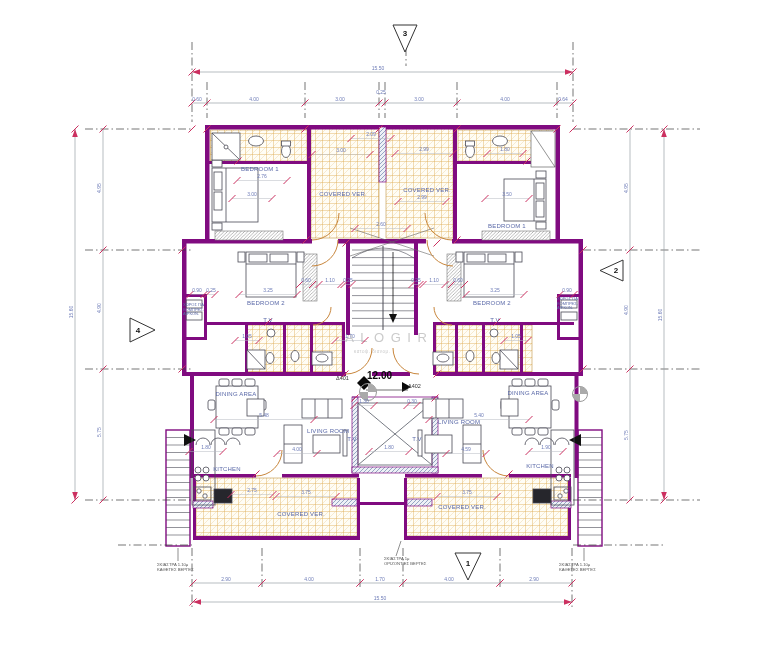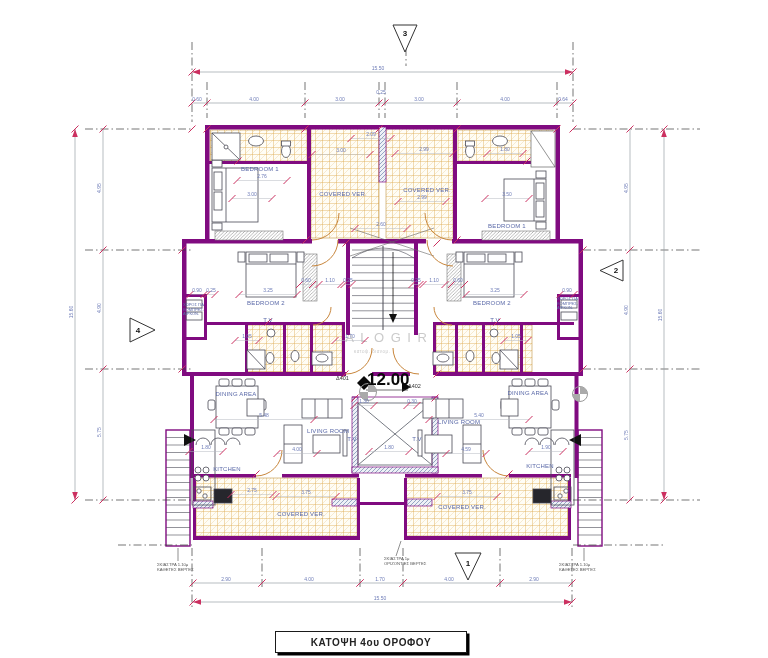--- a/index.html
+++ b/index.html
@@ -8,21 +8,21 @@
   .stage svg{position:absolute;left:0;top:0;}
   .layer{position:absolute;left:0;top:0;width:100%;height:100%;pointer-events:none;}
   .room-label{position:absolute;transform:translate(-50%,-50%);font-size:6px;color:#5a69a8;
               letter-spacing:.2px;white-space:nowrap;}
   .side-note{position:absolute;font-size:4px;color:#5a69a8;line-height:1.15;white-space:nowrap;}
   .shade-note{position:absolute;font-size:4.2px;color:#555;line-height:1.2;white-space:nowrap;}
   .watermark{position:absolute;left:330px;top:330px;font-size:13px;letter-spacing:6.5px;
              color:#c6c6c6;opacity:.92;}
   .wm-sub{position:absolute;left:354px;top:349px;font-size:4.5px;color:#c9c9c9;letter-spacing:.5px;}
   .lvl-unit{position:absolute;font-size:5.5px;color:#333;}
-  .lvl-val{position:absolute;left:367px;top:370px;font-size:17px;font-weight:bold;color:#0a0a0a;}
+  .lvl-val{position:absolute;left:367px;top:370px;font-size:10px;font-weight:bold;color:#0a0a0a;}
   .title-box{position:absolute;left:275px;top:631px;width:190px;height:20px;border:1.2px solid #1a1a1a;
              background:#fff;box-shadow:2.5px 2.5px 0 #000;display:flex;align-items:center;
              justify-content:center;font-size:10px;font-weight:bold;color:#222;letter-spacing:.6px;}
 </style>
 </head>
 <body>
 
 <div class="stage">
 
   <div class="watermark">KALOGIROU</div>
@@ -668,16 +668,13 @@
       <div class="side-note" style="left: 557px; top: 297px;">ΧΩΡΟΣ ΓΙΑ<br>ΚΟΜΠΡΕΣ.<br>ΑΙΡΚΟΝ.</div>
       <div class="shade-note" style="left: 157px; top: 562px;">ΣΚΙΑΣΤΡΑ 1.10μ<br>ΚΑΘΕΤΕΣ ΒΕΡΓΕΣ</div>
       <div class="shade-note" style="left: 384px; top: 556px;">ΣΚΙΑΣΤΡΑ 1μ<br>ΟΡΙΖΟΝΤΙΕΣ ΒΕΡΓΕΣ</div>
       <div class="shade-note" style="left: 559px; top: 562px;">ΣΚΙΑΣΤΡΑ 1.10μ<br>ΚΑΘΕΤΕΣ ΒΕΡΓΕΣ</div>
     </div>
 
   <div class="lvl-unit" style="left:336px;top:375px">Δ401</div>
   <div class="lvl-val">12.00</div>
   <div class="lvl-unit" style="left:408px;top:383px">Δ402</div>
 
-  <div class="title-box">
-    <span>ΚΑΤΟΨΗ  4ου ΟΡΟΦΟΥ</span>
-  </div>
 </div>
 
 </body></html>

